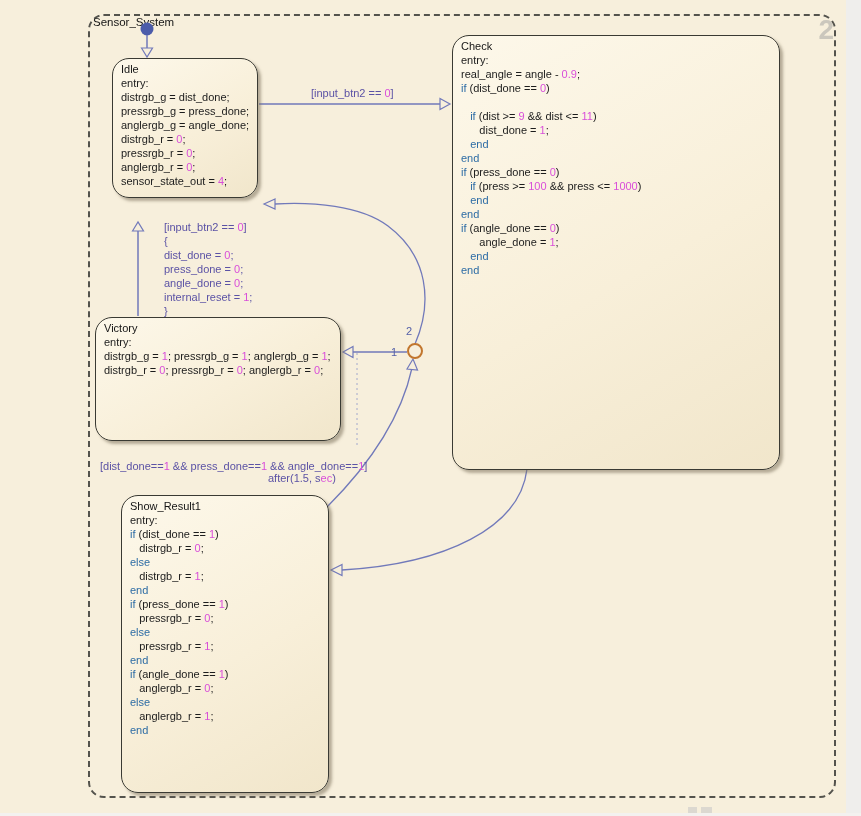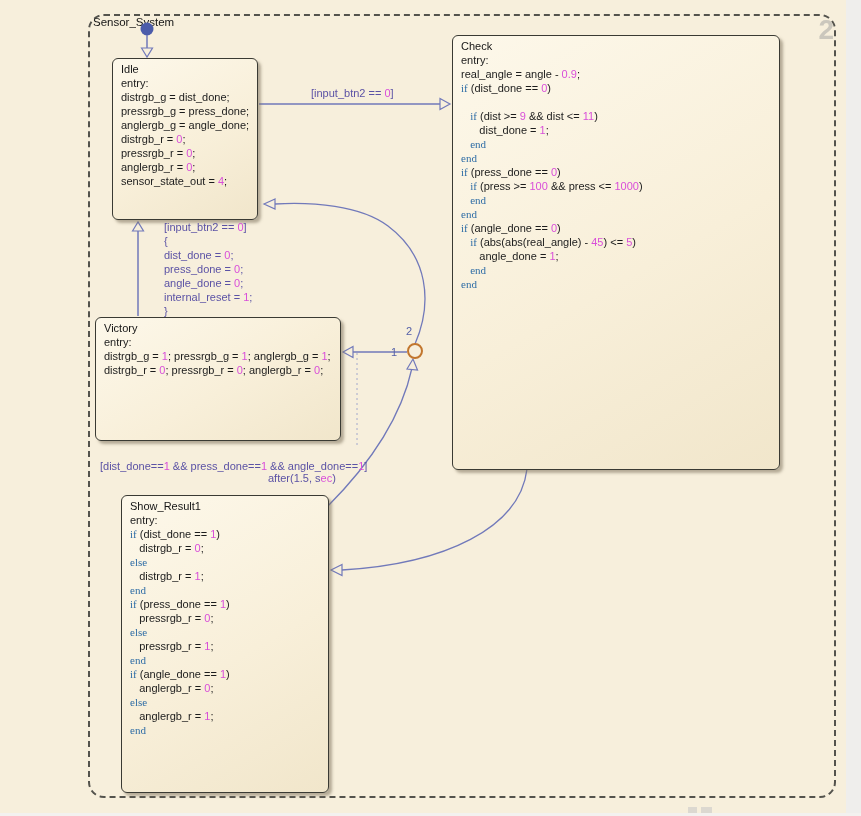--- a/index.html
+++ b/index.html
@@ -26,30 +26,30 @@
   }
   .chrome-bottom{
     position:absolute;left:0;top:813px;width:861px;height:3px;background:#f3f1ef;
   }
   .partial-mark{position:absolute;background:#dcd8d0;}
   .wires{position:absolute;left:0;top:0;width:861px;height:816px;pointer-events:none;}
   .wires path,.wires circle,.wires polygon,.wires line{pointer-events:auto;}
   .state-box{
     position:absolute;box-sizing:border-box;
     background:linear-gradient(150deg,#fdf8ea 0%,#f8efd9 55%,#f1e6cb 100%);
-    border:1.6px solid #3a3a33;border-radius:6px;
+    border:1.6px solid #3a3a33;border-radius:17px;
     box-shadow:3px 3px 3px rgba(125,115,92,.55);
     padding:3px 8px 0 8px;
   }
   .state-title{height:14px;line-height:14px;white-space:pre;color:#151515;}
   .code-line{height:14px;line-height:14px;white-space:pre;}
   .t-label{position:absolute;}
   .t-line{height:14px;line-height:14px;white-space:pre;}
   .tx{color:#1c1c1c;}
-  .k{color:#2d6ca5;font-family:Liberation Serif, serif;}
+  .k{color:#2d6ca5;}
   .n{color:#d94ed9;}
   .l{color:#5b52a5;}
   .w{color:#5560a8;}
 </style>
 </head>
 <body>
 
 <div class="chrome-right"></div>
 <div class="chrome-bottom"></div>
 <div class="partial-mark" style="left:688px;top:807px;width:9px;height:6px;"></div>
@@ -82,21 +82,21 @@
 
   <path d="M527,469 C520,528 445,564 342,570" stroke="#7179ba" stroke-width="1.3" fill="none"></path>
   <polygon points="342,564.5 331,570 342,575.5" fill="#f7efdc" stroke="#7179ba" stroke-width="1.2"></polygon>
 
   <line x1="357" y1="353" x2="357" y2="446" stroke="#a2a8cc" stroke-width="1" stroke-dasharray="2,3"></line>
 
   <circle cx="415" cy="351" r="7" fill="#f7efdc" stroke="#c2762e" stroke-width="2"></circle>
 </svg>
 
 <div id="state-layer">
-    <div class="state-box" style="left: 112px; top: 58px; width: 146px; height: 162px;">
+    <div class="state-box" style="left: 112px; top: 58px; width: 146px; height: 140px;">
       <div class="state-title">Idle</div>
       <div class="code-line"><span class="tx">entry:</span></div>
       <div class="code-line"><span class="tx">distrgb_g = dist_done;</span></div>
       <div class="code-line"><span class="tx">pressrgb_g = press_done;</span></div>
       <div class="code-line"><span class="tx">anglergb_g = angle_done;</span></div>
       <div class="code-line"><span class="tx">distrgb_r = </span><span class="n">0</span><span class="tx">;</span></div>
       <div class="code-line"><span class="tx">pressrgb_r = </span><span class="n">0</span><span class="tx">;</span></div>
       <div class="code-line"><span class="tx">anglergb_r = </span><span class="n">0</span><span class="tx">;</span></div>
       <div class="code-line"><span class="tx">sensor_state_out = </span><span class="n">4</span><span class="tx">;</span></div>
     </div>
@@ -108,21 +108,20 @@
       <div class="code-line">&nbsp;</div>
       <div class="code-line"><span class="tx">   </span><span class="k">if</span><span class="tx"> (dist &gt;= </span><span class="n">9</span><span class="tx"> &amp;&amp; dist &lt;= </span><span class="n">11</span><span class="tx">)</span></div>
       <div class="code-line"><span class="tx">      dist_done = </span><span class="n">1</span><span class="tx">;</span></div>
       <div class="code-line"><span class="tx">   </span><span class="k">end</span></div>
       <div class="code-line"><span class="k">end</span></div>
       <div class="code-line"><span class="k">if</span><span class="tx"> (press_done == </span><span class="n">0</span><span class="tx">)</span></div>
       <div class="code-line"><span class="tx">   </span><span class="k">if</span><span class="tx"> (press &gt;= </span><span class="n">100</span><span class="tx"> &amp;&amp; press &lt;= </span><span class="n">1000</span><span class="tx">)</span></div>
       <div class="code-line"><span class="tx">   </span><span class="k">end</span></div>
       <div class="code-line"><span class="k">end</span></div>
       <div class="code-line"><span class="k">if</span><span class="tx"> (angle_done == </span><span class="n">0</span><span class="tx">)</span></div>
-      <div class="code-line"><span class="tx">   </span><span class="k">if</span><span class="tx"> (abs(abs(real_angle) - </span><span class="n">45</span><span class="tx">) &lt;= </span><span class="n">5</span><span class="tx">)</span></div>
       <div class="code-line"><span class="tx">      angle_done = </span><span class="n">1</span><span class="tx">;</span></div>
       <div class="code-line"><span class="tx">   </span><span class="k">end</span></div>
       <div class="code-line"><span class="k">end</span></div>
     </div>
     <div class="state-box" style="left: 95px; top: 317px; width: 246px; height: 124px;">
       <div class="state-title">Victory</div>
       <div class="code-line"><span class="tx">entry:</span></div>
       <div class="code-line"><span class="tx">distrgb_g = </span><span class="n">1</span><span class="tx">; pressrgb_g = </span><span class="n">1</span><span class="tx">; anglergb_g = </span><span class="n">1</span><span class="tx">;</span></div>
       <div class="code-line"><span class="tx">distrgb_r = </span><span class="n">0</span><span class="tx">; pressrgb_r = </span><span class="n">0</span><span class="tx">; anglergb_r = </span><span class="n">0</span><span class="tx">;</span></div>
     </div>

